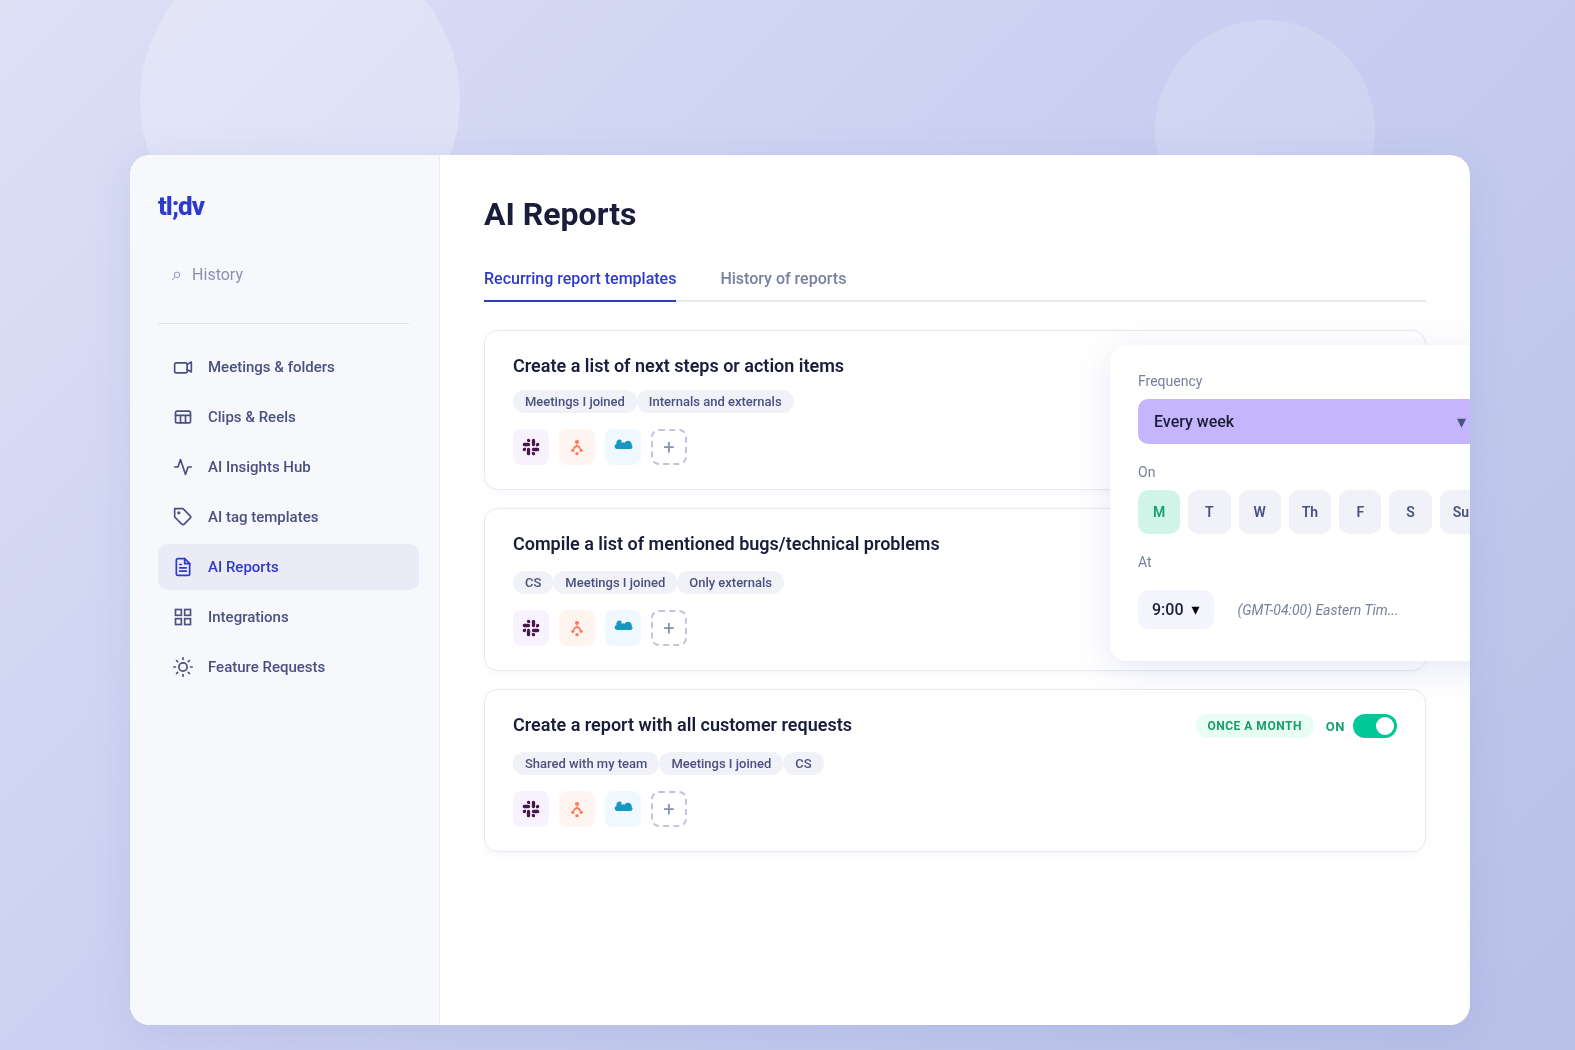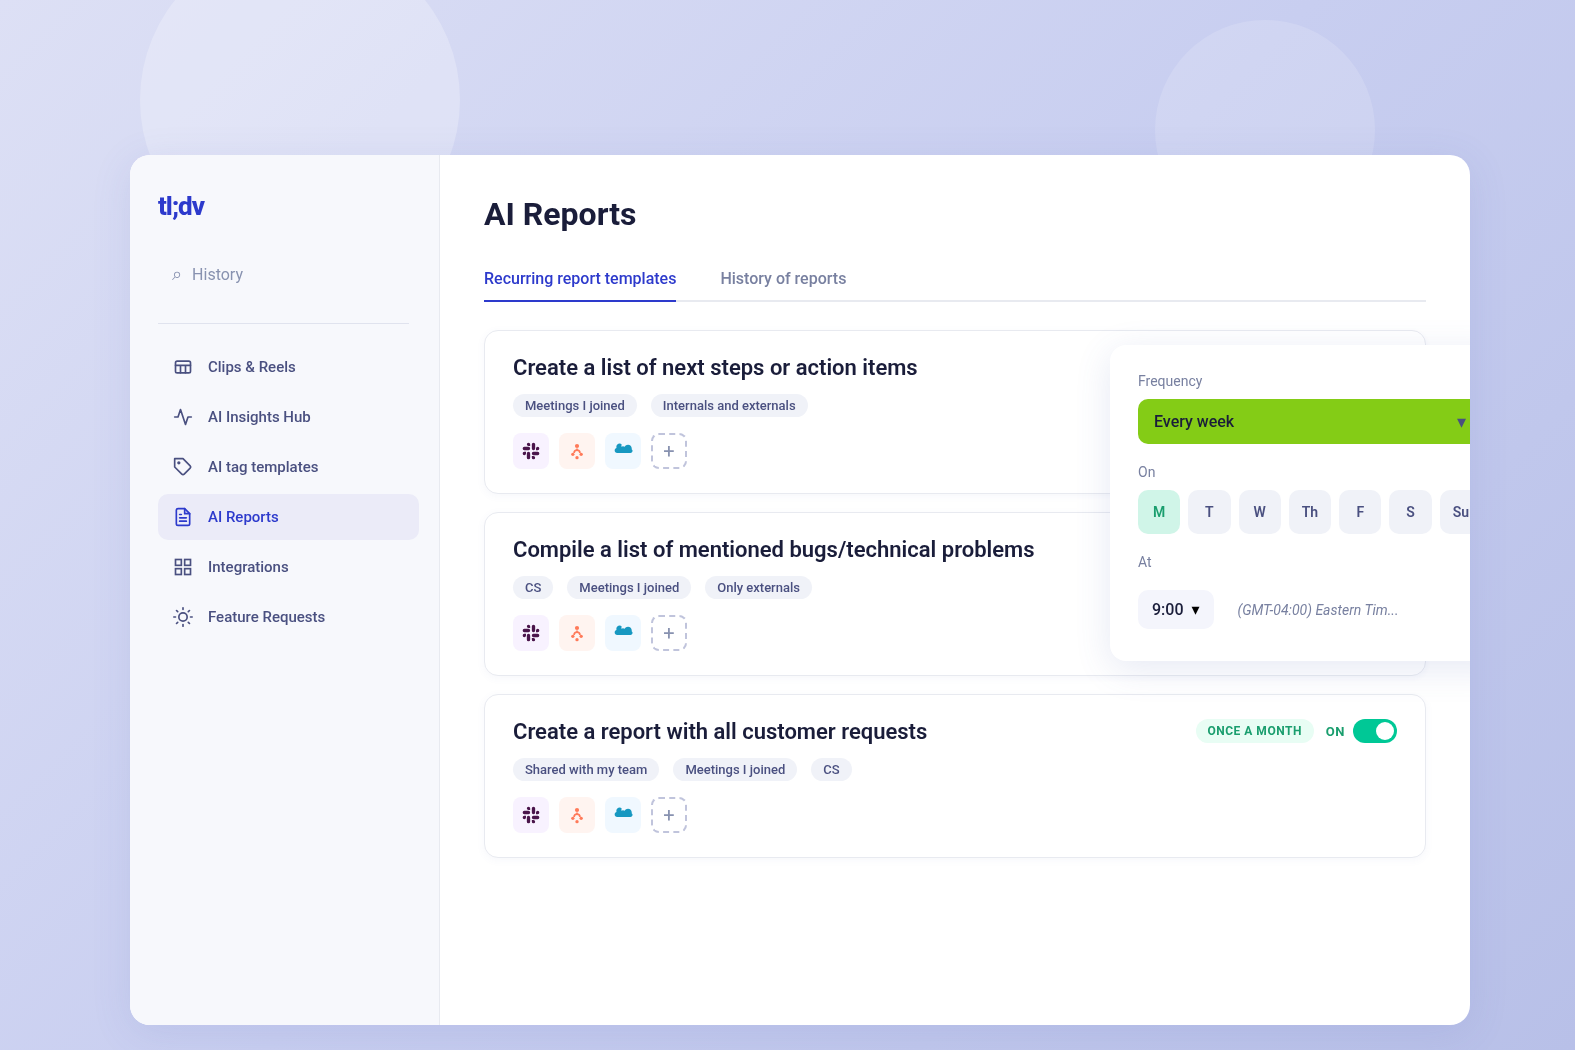--- a/index.html
+++ b/index.html
@@ -167,28 +167,28 @@
     }
 
     .report-card-header {
       display: flex;
       align-items: flex-start;
       justify-content: space-between;
       margin-bottom: 14px;
     }
 
     .report-title {
-      font-size: 22px;
+      font-size: 18px;
       font-weight: 600;
       color: #1a1d3a;
     }
 
     .report-meta {
       display: flex;
-      gap: 14px;
+      gap: 0;
       flex-wrap: wrap;
       margin-bottom: 16px;
     }
 
     .tag {
       background: #f0f2f8;
       color: #4a5080;
       padding: 4px 12px;
       border-radius: 20px;
       font-size: 13px;
@@ -292,21 +292,21 @@
     .freq-label {
       font-size: 14px;
       color: #7880a0;
       margin-bottom: 10px;
     }
 
     .freq-select {
       display: flex;
       align-items: center;
       justify-content: space-between;
-      background: #84cc16;
+      background: #c4b5fd;
       border-radius: 10px;
       padding: 12px 16px;
       margin-bottom: 20px;
       cursor: pointer;
     }
 
     .freq-select-text {
       font-size: 16px;
       font-weight: 500;
       color: #1a1d3a;
@@ -399,20 +399,29 @@
 
     <div class="search-box">
       <span class="search-icon">⌕</span>
       <span class="search-text">History</span>
     </div>
 
     <div class="divider"></div>
 
     <nav>
 
+      <div class="nav-item">
+        <span class="nav-icon">
+          <svg width="20" height="20" viewBox="0 0 24 24" fill="none" stroke="currentColor" stroke-width="2" stroke-linecap="round" stroke-linejoin="round">
+            <rect x="2" y="7" width="15" height="12" rx="2"></rect>
+            <path d="M17 9l5-3v12l-5-3"></path>
+          </svg>
+        </span>
+        <span>Meetings &amp; folders</span>
+      </div>
 
       <div class="nav-item">
         <span class="nav-icon">
           <svg width="20" height="20" viewBox="0 0 24 24" fill="none" stroke="currentColor" stroke-width="2" stroke-linecap="round" stroke-linejoin="round">
             <rect x="3" y="5" width="18" height="14" rx="2"></rect>
             <path d="M3 10h18M9 10v9M15 10v9"></path>
           </svg>
         </span>
         <span>Clips &amp; Reels</span>
       </div>

